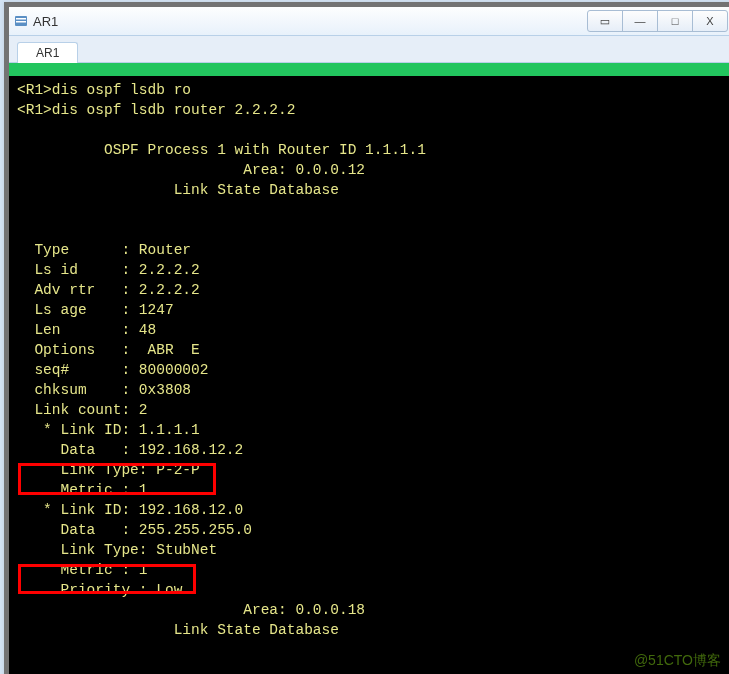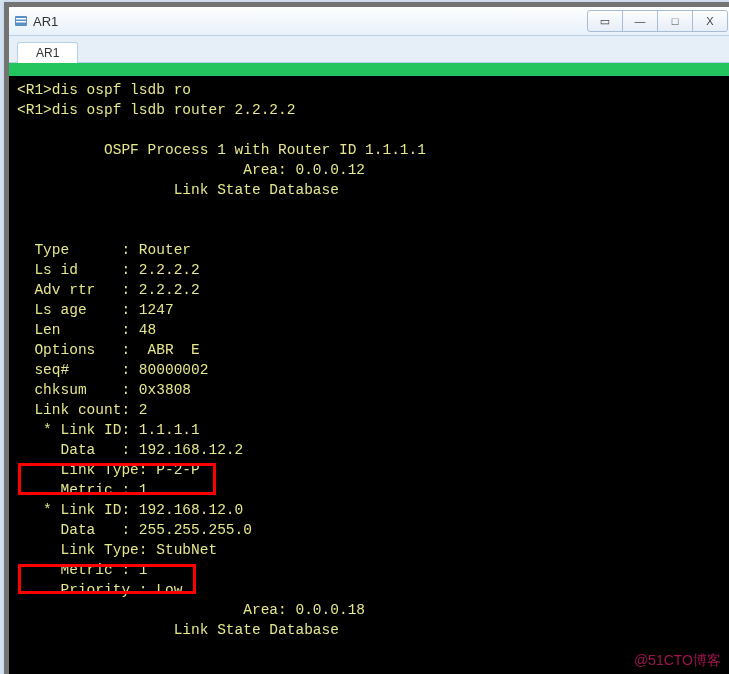--- a/index.html
+++ b/index.html
@@ -105,21 +105,21 @@
     border: 3px solid #ff0000;
     pointer-events: none;
     background: transparent;
   }
   .hl1 { left: 18px; top: 463px; width: 192px; height: 26px; }
   .hl2 { left: 18px; top: 564px; width: 172px; height: 24px; }
   .watermark {
     position: absolute;
     right: 8px;
     bottom: 4px;
-    color: #be185d;
+    color: #4d7c0f;
     font-size: 14px;
     font-family: "Microsoft YaHei", sans-serif;
     opacity: 0.85;
   }
 </style>
 </head>
 <body>
 
 <div class="window">
   <div class="title-bar">

